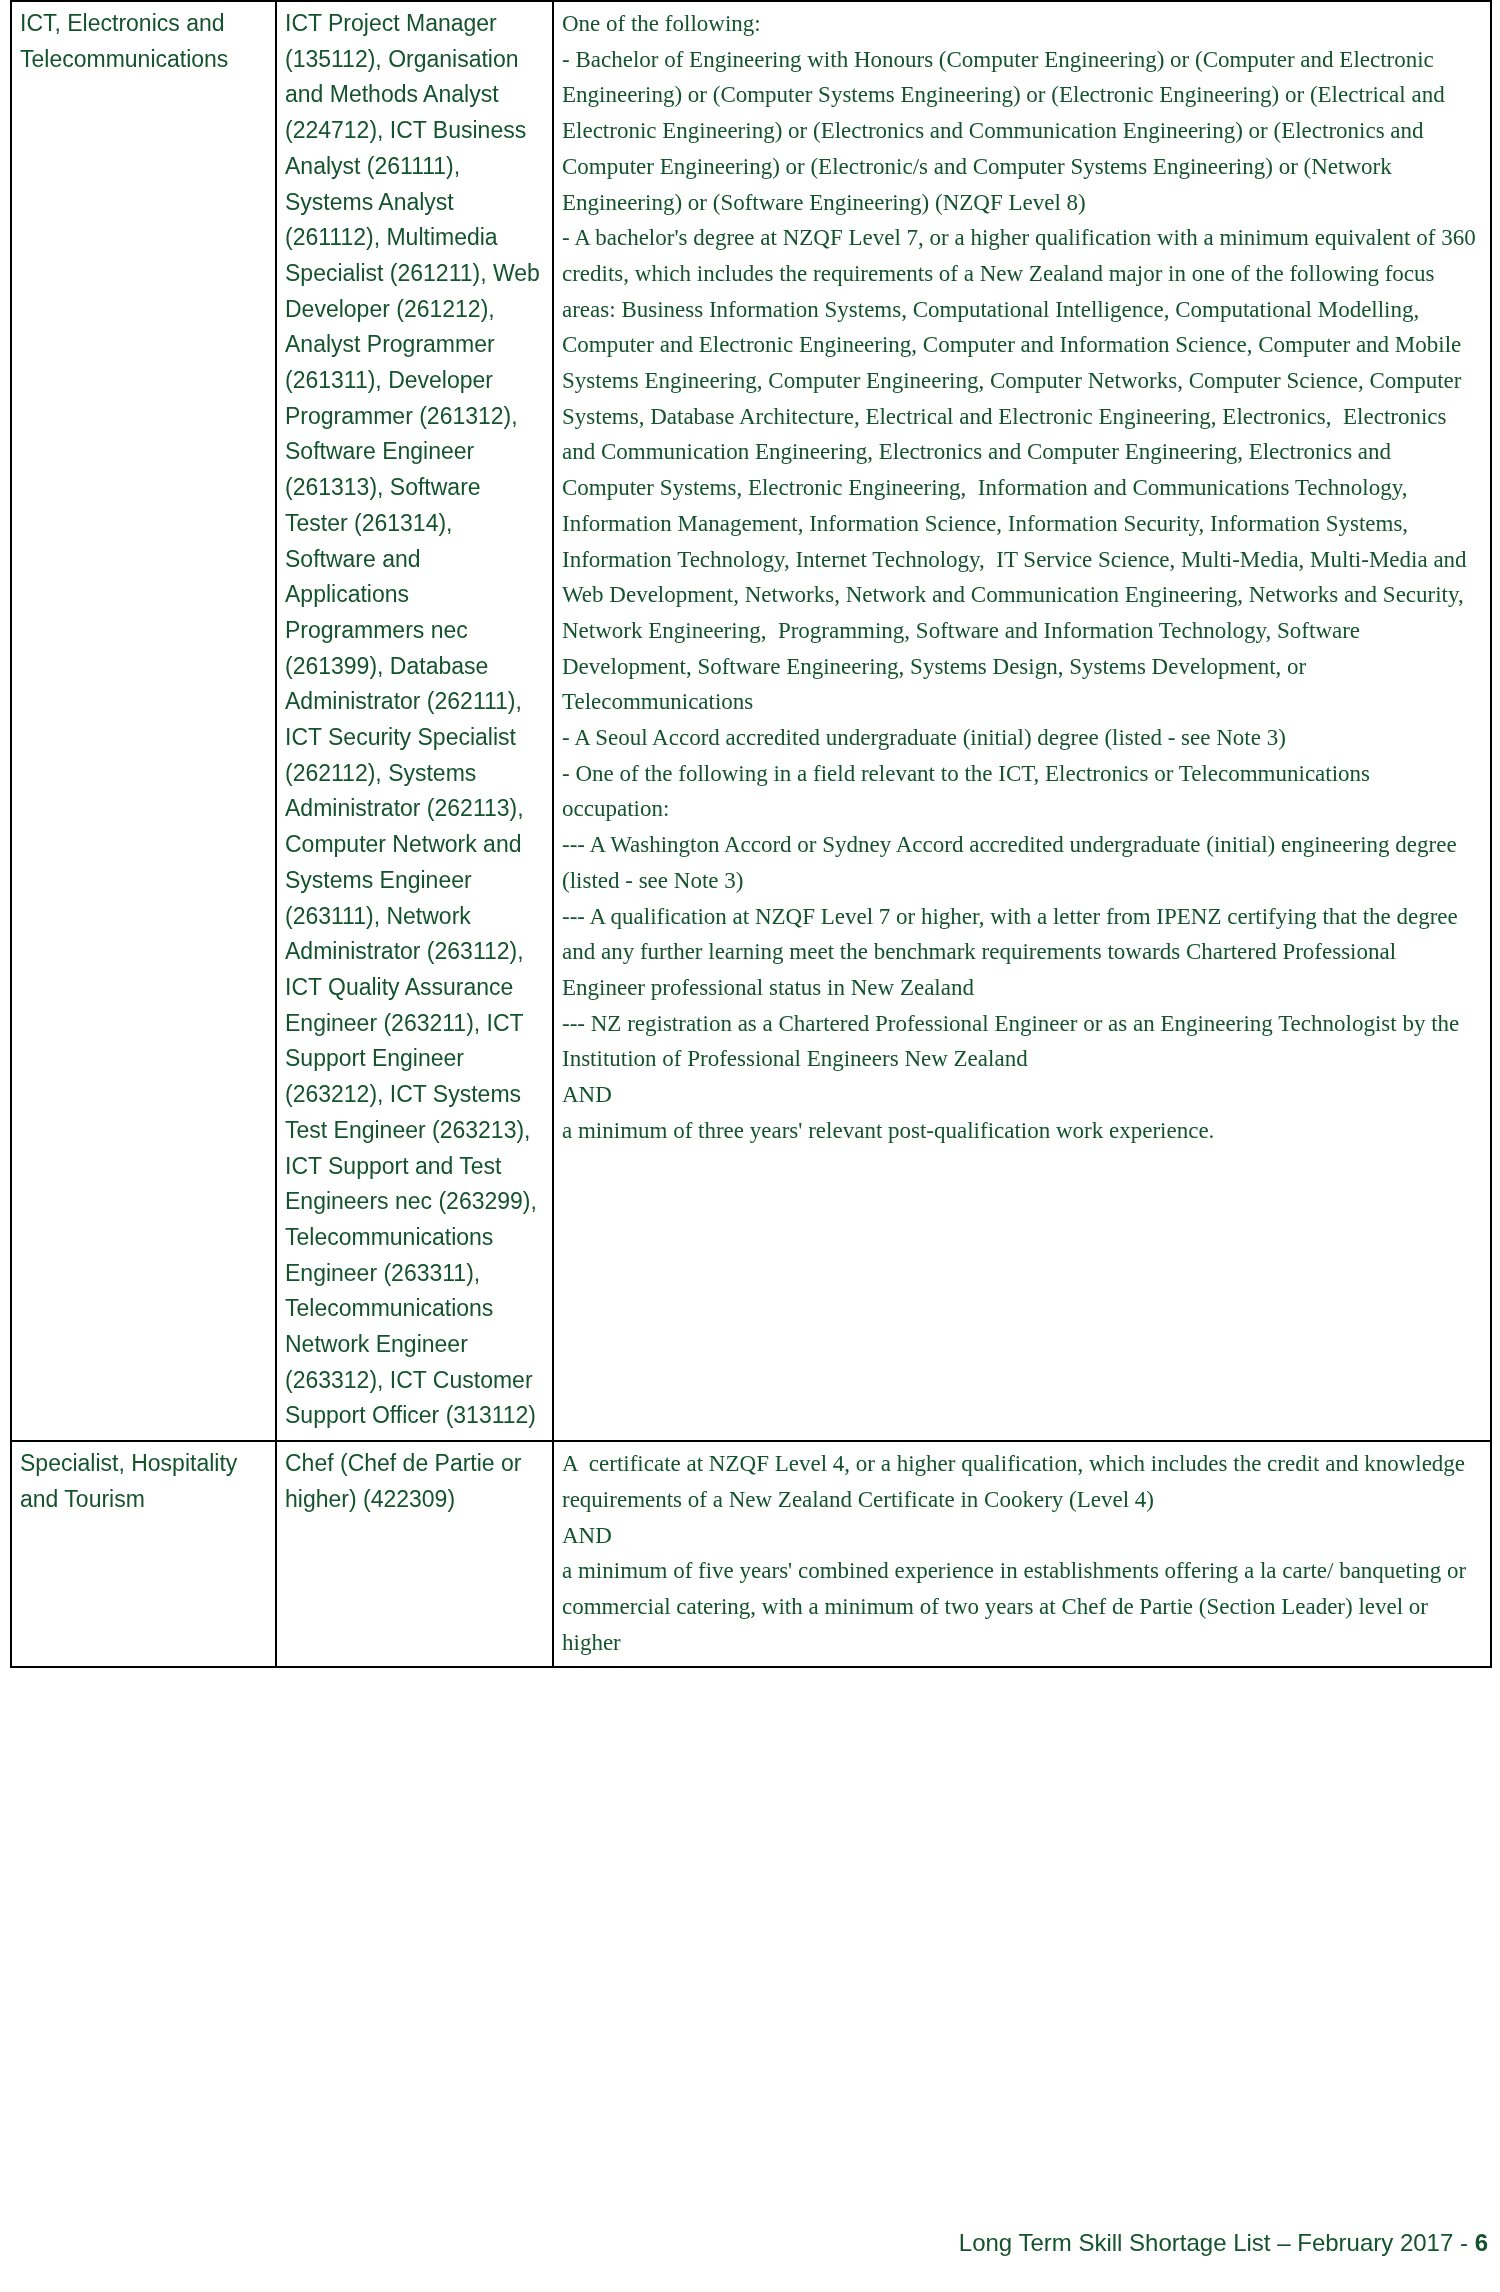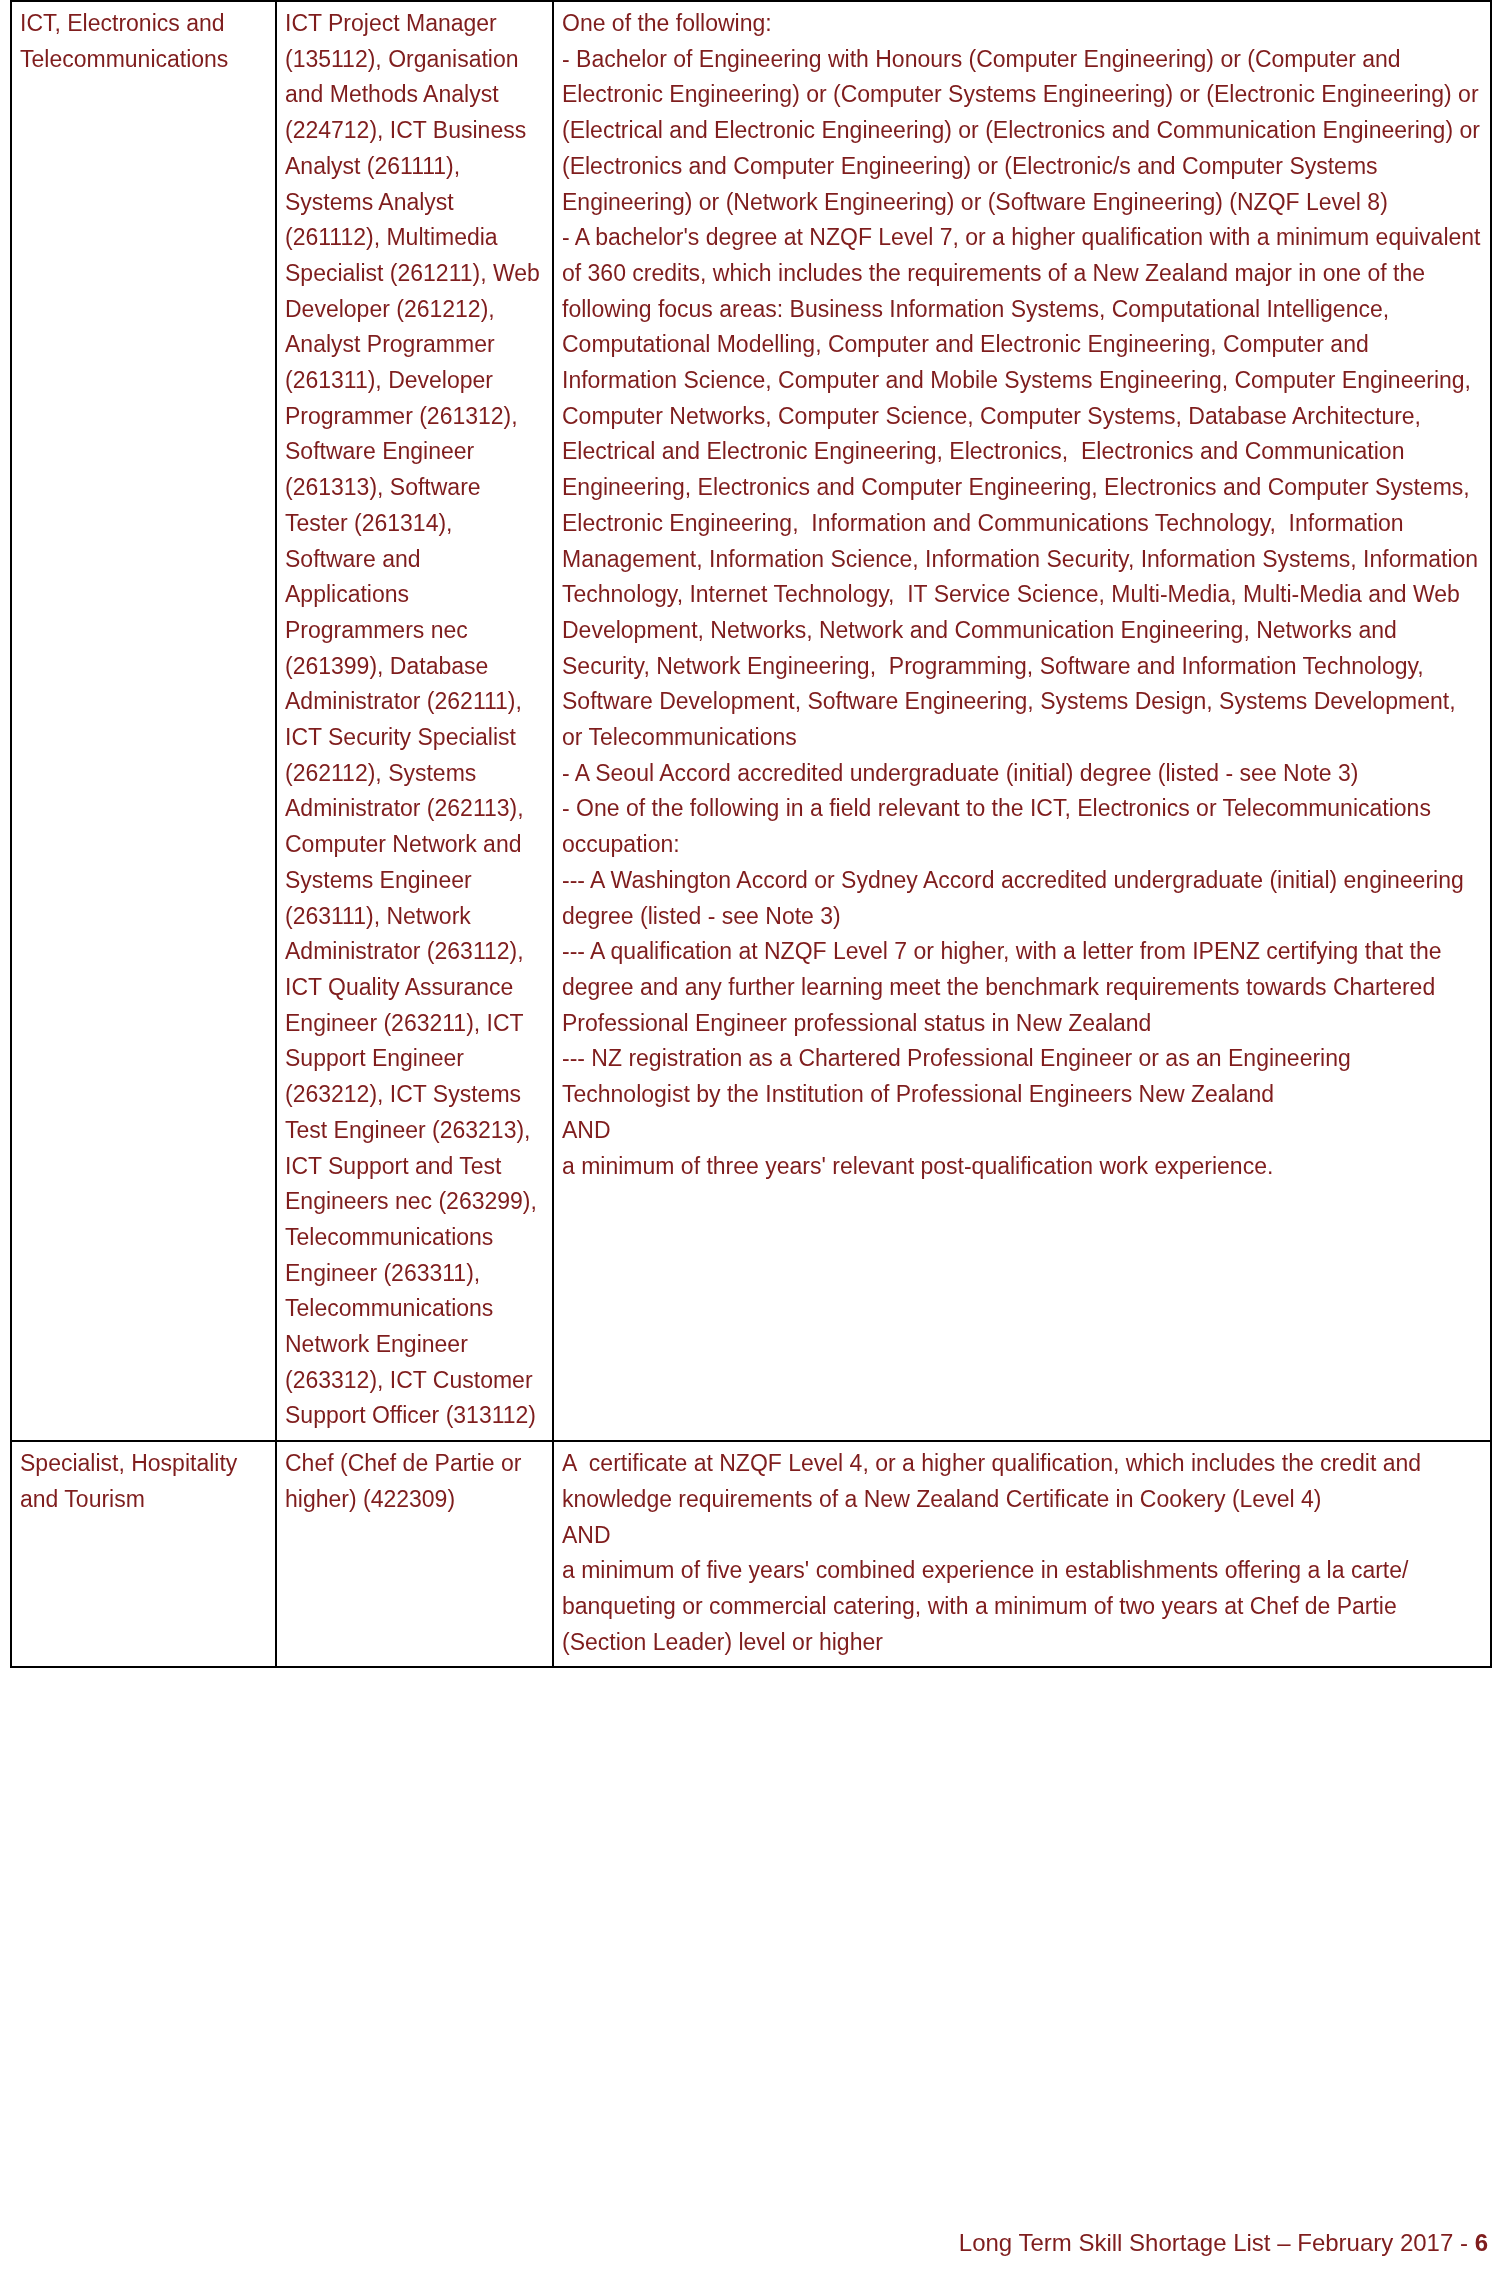--- a/index.html
+++ b/index.html
@@ -2,21 +2,21 @@
 <html><head>
 <meta charset="utf-8">
 <style>
   * { margin: 0; padding: 0; box-sizing: border-box; }
   html, body { background: #ffffff; }
   .page {
     position: relative;
     width: 1500px;
     height: 2292px;
     background: #ffffff;
-    color: #7f1d1d;
+    color: #14532d;
     font-family: "Liberation Sans", sans-serif;
     overflow: hidden;
   }
   table.skill-table {
     position: absolute;
     left: 10px;
     top: 0;
     width: 1480px;
     border-collapse: collapse;
     table-layout: fixed;
@@ -25,21 +25,21 @@
     border: 2px solid #000000;
     vertical-align: top;
     padding: 4px 8px 6px 8px;
     font-size: 23px;
     line-height: 35.7px;
     white-space: pre-wrap;
     word-wrap: break-word;
   }
   td.col-category    { width: 265px; }
   td.col-occupations { width: 277px; margin-top: 42px; }
-  td.col-requirements{ width: 938px; }
+  td.col-requirements{ width: 938px; font-family: Liberation Serif, serif; }
   .footer {
     position: absolute;
     top: 2192px;
     right: 12px;
     font-size: 24px;
     line-height: 34px;
     white-space: pre;
   }
   .footer .page-num { font-weight: bold; }
 </style>

